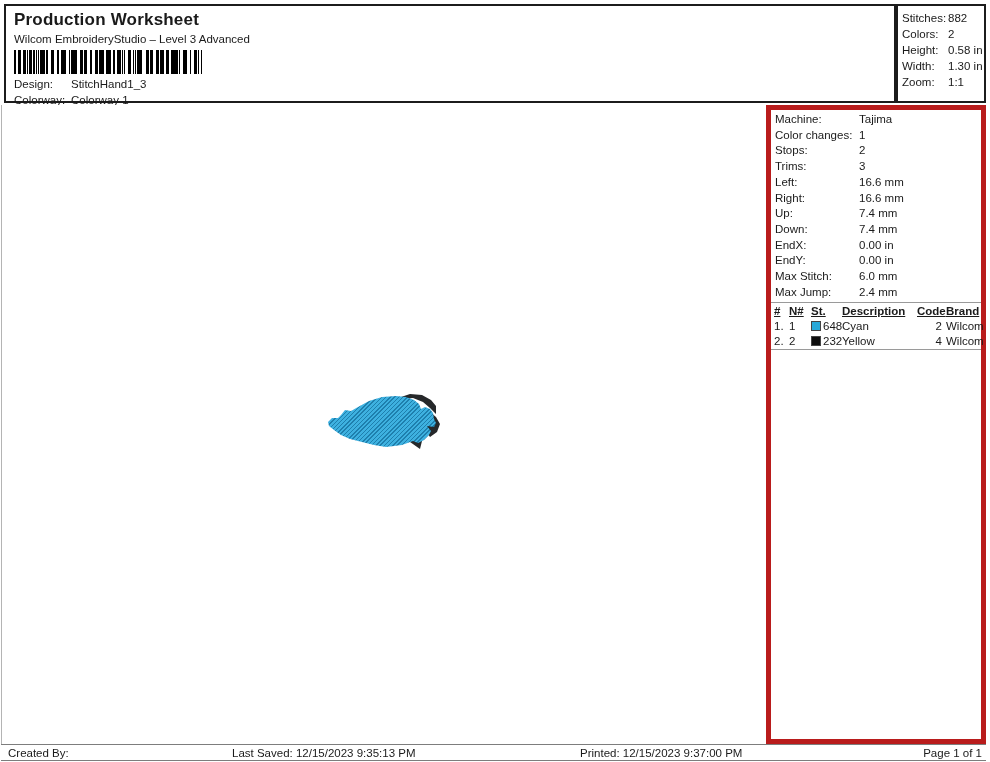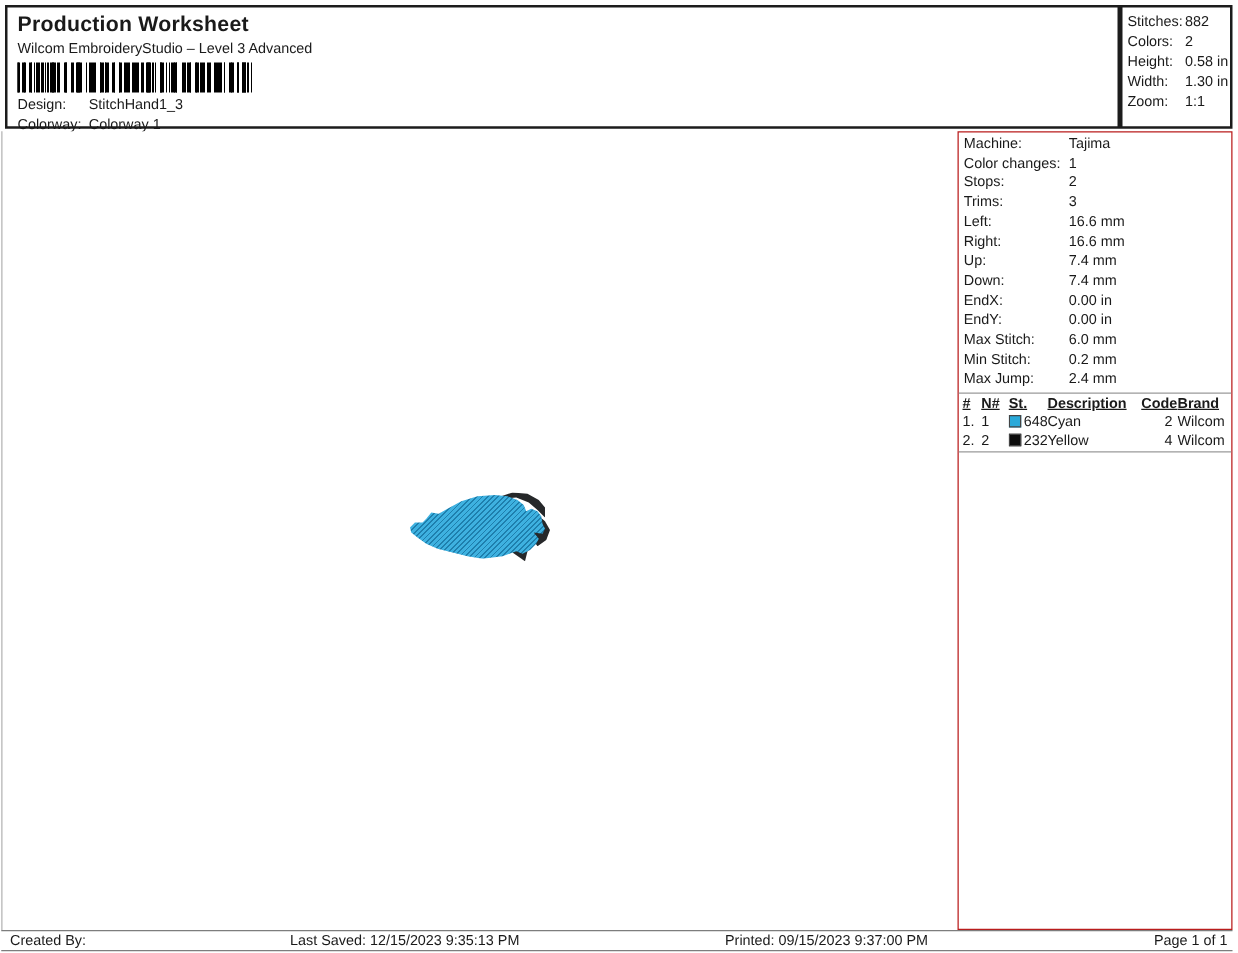--- a/index.html
+++ b/index.html
@@ -22,21 +22,21 @@
   .stats-box { position:absolute; left:896px; top:4px; width:90px; height:99px; border:2px solid #1c1c1c; background:#fff; padding-top:4px; }
   .stat-row { font-size:11.5px; line-height:16px; padding-left:4px; white-space:nowrap; }
   .stat-row .lbl { display:inline-block; width:46px; }
 
   
   .main-area { position:absolute; left:1px; top:105px; width:765px; height:639px; border-left:1px solid #b4b4b4; background:#fff; }
   .design-preview { position:absolute; left:322px; top:287px; width:126px; height:63px; }
   .design-preview .shape { position:absolute; inset:0; }
 
   
-  .right-panel { position:absolute; left:766px; top:105px; width:220px; height:639px; border:1px solid #b91c1c; background:#fff; }
+  .right-panel { position:absolute; left:766px; top:105px; width:220px; height:639px; border:5px solid #b91c1c; background:#fff; }
   .info-rows { padding-top:2px; }
   .info-row { font-size:11.5px; line-height:15.7px; position:relative; padding-left:4px; white-space:nowrap; }
   .info-row .val { position:absolute; left:88px; top:0;text-align:right; }
   .stop-section { border-top:1px solid #9a9a9a; margin-top:2px; }
   .stop-title { font-size:11.5px; line-height:15px; padding:1px 0 0 4px; }
   table.stop-table { border-collapse:collapse; margin-left:3px; margin-top:1px; font-size:11.5px; table-layout:fixed; width:214px; }
   .stop-table th { font-weight:bold; text-align:left; padding:0; line-height:15px; }
   .stop-table th span { text-decoration:underline; }
   .stop-table td { padding:0; line-height:15px; white-space:nowrap; overflow:hidden; }
   .col-num{width:15px;} .col-n{width:22px;} .col-st{width:31px;} .col-desc{width:75px;} .col-code{width:29px;} .col-brand{width:42px;}
@@ -91,21 +91,20 @@
       <div class="info-row"><span class="lbl">Color changes:</span><span class="val">1</span></div>
       <div class="info-row"><span class="lbl">Stops:</span><span class="val">2</span></div>
       <div class="info-row"><span class="lbl">Trims:</span><span class="val">3</span></div>
       <div class="info-row"><span class="lbl">Left:</span><span class="val">16.6 mm</span></div>
       <div class="info-row"><span class="lbl">Right:</span><span class="val">16.6 mm</span></div>
       <div class="info-row"><span class="lbl">Up:</span><span class="val">7.4 mm</span></div>
       <div class="info-row"><span class="lbl">Down:</span><span class="val">7.4 mm</span></div>
       <div class="info-row"><span class="lbl">EndX:</span><span class="val">0.00 in</span></div>
       <div class="info-row"><span class="lbl">EndY:</span><span class="val">0.00 in</span></div>
       <div class="info-row"><span class="lbl">Max Stitch:</span><span class="val">6.0 mm</span></div>
-      <div class="info-row"><span class="lbl">Min Stitch:</span><span class="val">0.2 mm</span></div>
       <div class="info-row"><span class="lbl">Max Jump:</span><span class="val">2.4 mm</span></div>
     </div>
   <div class="stop-section">
     <table class="stop-table">
       <colgroup>
         <col class="col-num">
           <col class="col-n">
           <col class="col-st">
           <col class="col-desc">
           <col class="col-code">
@@ -140,15 +139,15 @@
           </tr>
         </tbody>
     </table>
     <div class="stop-bottom-line"></div>
   </div>
 </div>
 
 <div class="footer">
   <span class="f-created">Created By:</span>
   <span class="f-saved">Last Saved: 12/15/2023 9:35:13 PM</span>
-  <span class="f-printed">Printed: 09/15/2023 9:37:00 PM</span>
+  <span class="f-printed">Printed: 12/15/2023 9:37:00 PM</span>
   <span class="f-page">Page 1 of 1</span>
 </div>
 
 </body></html>

